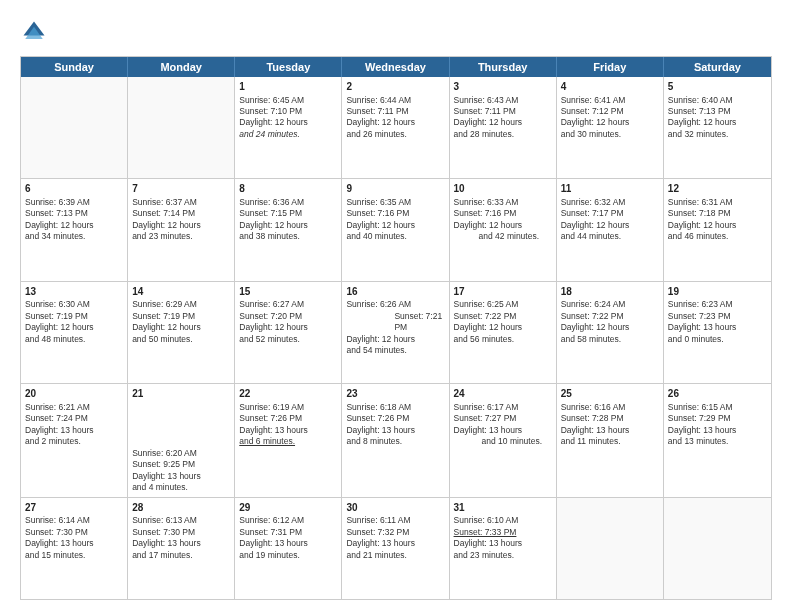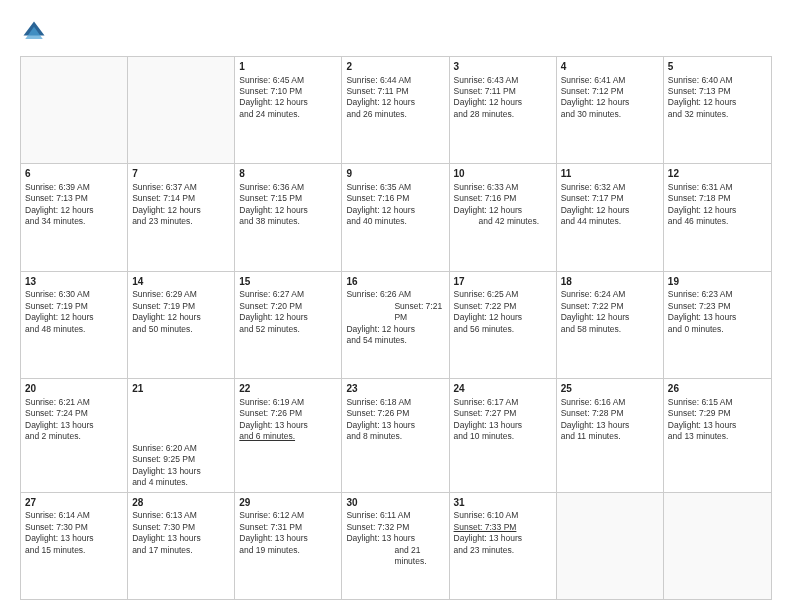--- a/index.html
+++ b/index.html
@@ -117,30 +117,39 @@
         <div></div>
       </div>
     </div>
     <div class="title-section">
       <div class="main-title"></div>
       <div class="subtitle"></div>
     </div>
   </div>
 
   <div class="calendar">
+    <div class="cal-header-row">
+    <div class="cal-header-cell">Sunday</div>
+        <div class="cal-header-cell">Monday</div>
+        <div class="cal-header-cell">Tuesday</div>
+        <div class="cal-header-cell">Wednesday</div>
+        <div class="cal-header-cell">Thursday</div>
+        <div class="cal-header-cell">Friday</div>
+        <div class="cal-header-cell">Saturday</div>
+      </div>
     <div class="cal-body">
     <div class="cal-row">
           <div class="cal-cell empty"></div>
           <div class="cal-cell empty"></div>
           <div class="cal-cell">
             <span class="day-num">1</span>
             <span style="display: block;">Sunrise: 6:45 AM</span>
             <span style="display: block;">Sunset: 7:10 PM</span>
             <span style="display: block;">Daylight: 12 hours</span>
-            <span style="display: block;">and 24 minutes.</span>
+            <span style="display: block; font-style: italic;">and 24 minutes.</span>
           </div>
           <div class="cal-cell">
             <span class="day-num">2</span>
             <span style="display: block;">Sunrise: 6:44 AM</span>
             <span style="display: block;">Sunset: 7:11 PM</span>
             <span style="display: block;">Daylight: 12 hours</span>
             <span style="display: block;">and 26 minutes.</span>
           </div>
           <div class="cal-cell">
             <span class="day-num">3</span>
@@ -293,21 +302,21 @@
             <span style="display: block;">Sunrise: 6:18 AM</span>
             <span style="display: block;">Sunset: 7:26 PM</span>
             <span style="display: block;">Daylight: 13 hours</span>
             <span style="display: block;">and 8 minutes.</span>
           </div>
           <div class="cal-cell">
             <span class="day-num">24</span>
             <span style="display: block;">Sunrise: 6:17 AM</span>
             <span style="display: block;">Sunset: 7:27 PM</span>
             <span style="display: block;">Daylight: 13 hours</span>
-            <span style="display: block;">and 10 minutes.</span>
+            <span style="display: block; margin-left: 28px;">and 10 minutes.</span>
           </div>
           <div class="cal-cell">
             <span class="day-num">25</span>
             <span style="display: block;">Sunrise: 6:16 AM</span>
             <span style="display: block;">Sunset: 7:28 PM</span>
             <span style="display: block;">Daylight: 13 hours</span>
             <span style="display: block;">and 11 minutes.</span>
           </div>
           <div class="cal-cell">
             <span class="day-num">26</span>
@@ -337,21 +346,21 @@
             <span style="display: block;">Sunrise: 6:12 AM</span>
             <span style="display: block;">Sunset: 7:31 PM</span>
             <span style="display: block;">Daylight: 13 hours</span>
             <span style="display: block;">and 19 minutes.</span>
           </div>
           <div class="cal-cell">
             <span class="day-num">30</span>
             <span style="display: block;">Sunrise: 6:11 AM</span>
             <span style="display: block;">Sunset: 7:32 PM</span>
             <span style="display: block;">Daylight: 13 hours</span>
-            <span style="display: block; margin-left: 48px;">and 21 minutes.</span>
+            <span style="display: block;">and 21 minutes.</span>
           </div>
           <div class="cal-cell">
             <span class="day-num">31</span>
             <span style="display: block;">Sunrise: 6:10 AM</span>
             <span style="display: block; text-decoration: underline;">Sunset: 7:33 PM</span>
             <span style="display: block;">Daylight: 13 hours</span>
             <span style="display: block;">and 23 minutes.</span>
           </div>
           <div class="cal-cell empty"></div>
           <div class="cal-cell empty"></div>

